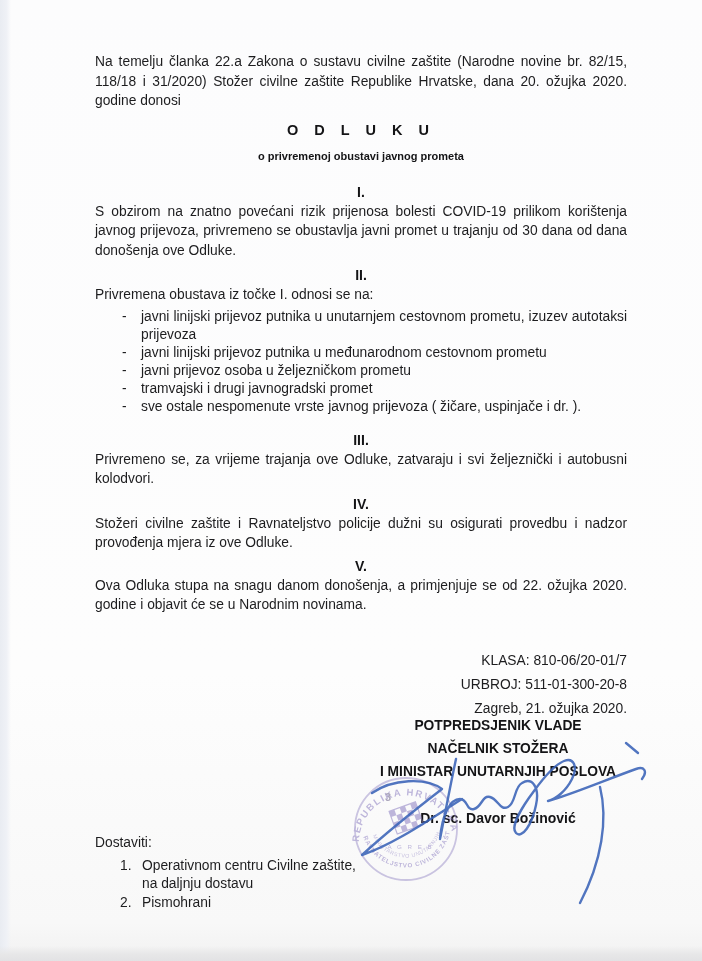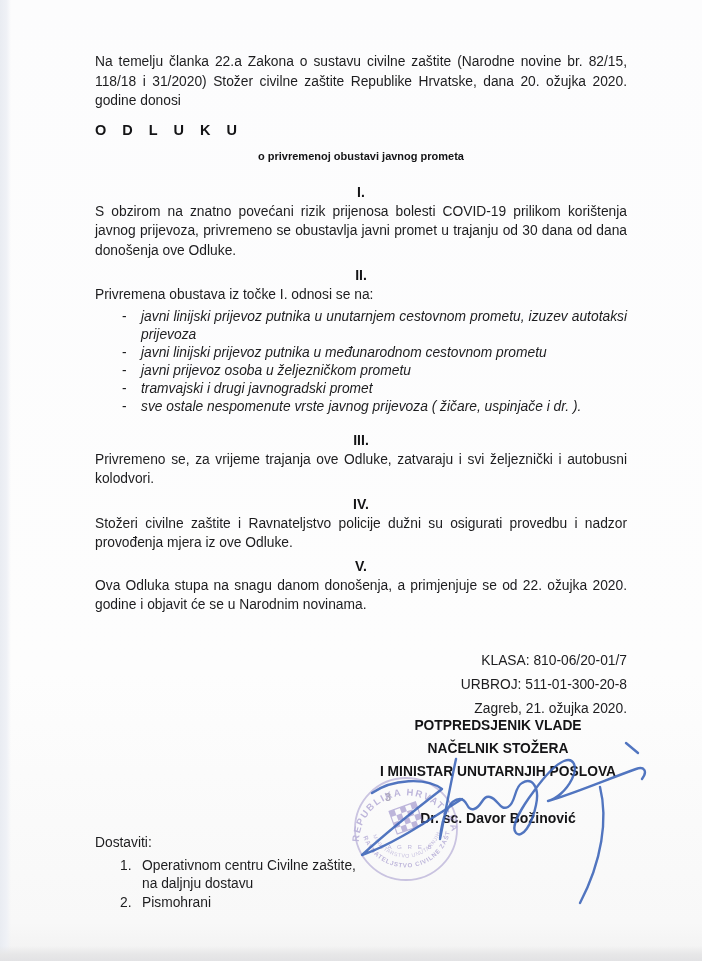--- a/index.html
+++ b/index.html
@@ -22,39 +22,39 @@
   .edge-bottom{
     position:absolute;left:0;bottom:0;width:702px;height:15px;
     background:linear-gradient(180deg,rgba(233,233,233,0) 0%,#e7e7e8 55%,#e2e2e4 100%);
   }
   .content{
     position:absolute;left:95px;top:52px;width:532px;
     font-size:13.8px;line-height:19.5px;
   }
   .para{margin:0;text-align:justify;}
   .title{
-    margin:9px 0 0 0;
+    margin:9px 0 0 0;text-align:center;
     font-size:14.5px;font-weight:bold;letter-spacing:6px;line-height:20px;color:#141416;
   }
   .subtitle{
     margin:6px 0 0 0;text-align:center;
     font-size:11px;font-weight:bold;line-height:20px;color:#141416;
   }
   .sec-num{
     text-align:center;font-weight:bold;font-size:14px;line-height:20px;color:#141416;
   }
   .sec-1{margin-top:16px;}
   .sec-2{margin-top:5px;}
   .sec-3{margin-top:14px;}
   .sec-4{margin-top:5px;}
   .sec-5{margin-top:3px;}
   .bullet-list{margin-top:3px;padding-left:27px;line-height:18px;}
   .li-row{display:flex;}
   .li-dash{flex:none;width:19px;}
-  .li-text{flex:1;text-align:justify;font-style:italic;}
+  .li-text{flex:1;text-align:justify;}
   .ref-block{margin-top:34px;line-height:24px;text-align:right;}
   .sign-block{
     position:absolute;left:330px;top:714px;width:336px;
     text-align:center;font-weight:bold;font-size:13.8px;line-height:23px;color:#141416;
   }
   .sign-name{margin-top:24px;font-size:14px;}
   .distribution{
     position:absolute;left:95px;top:834px;width:290px;
     font-size:13.8px;line-height:18.5px;
   }

